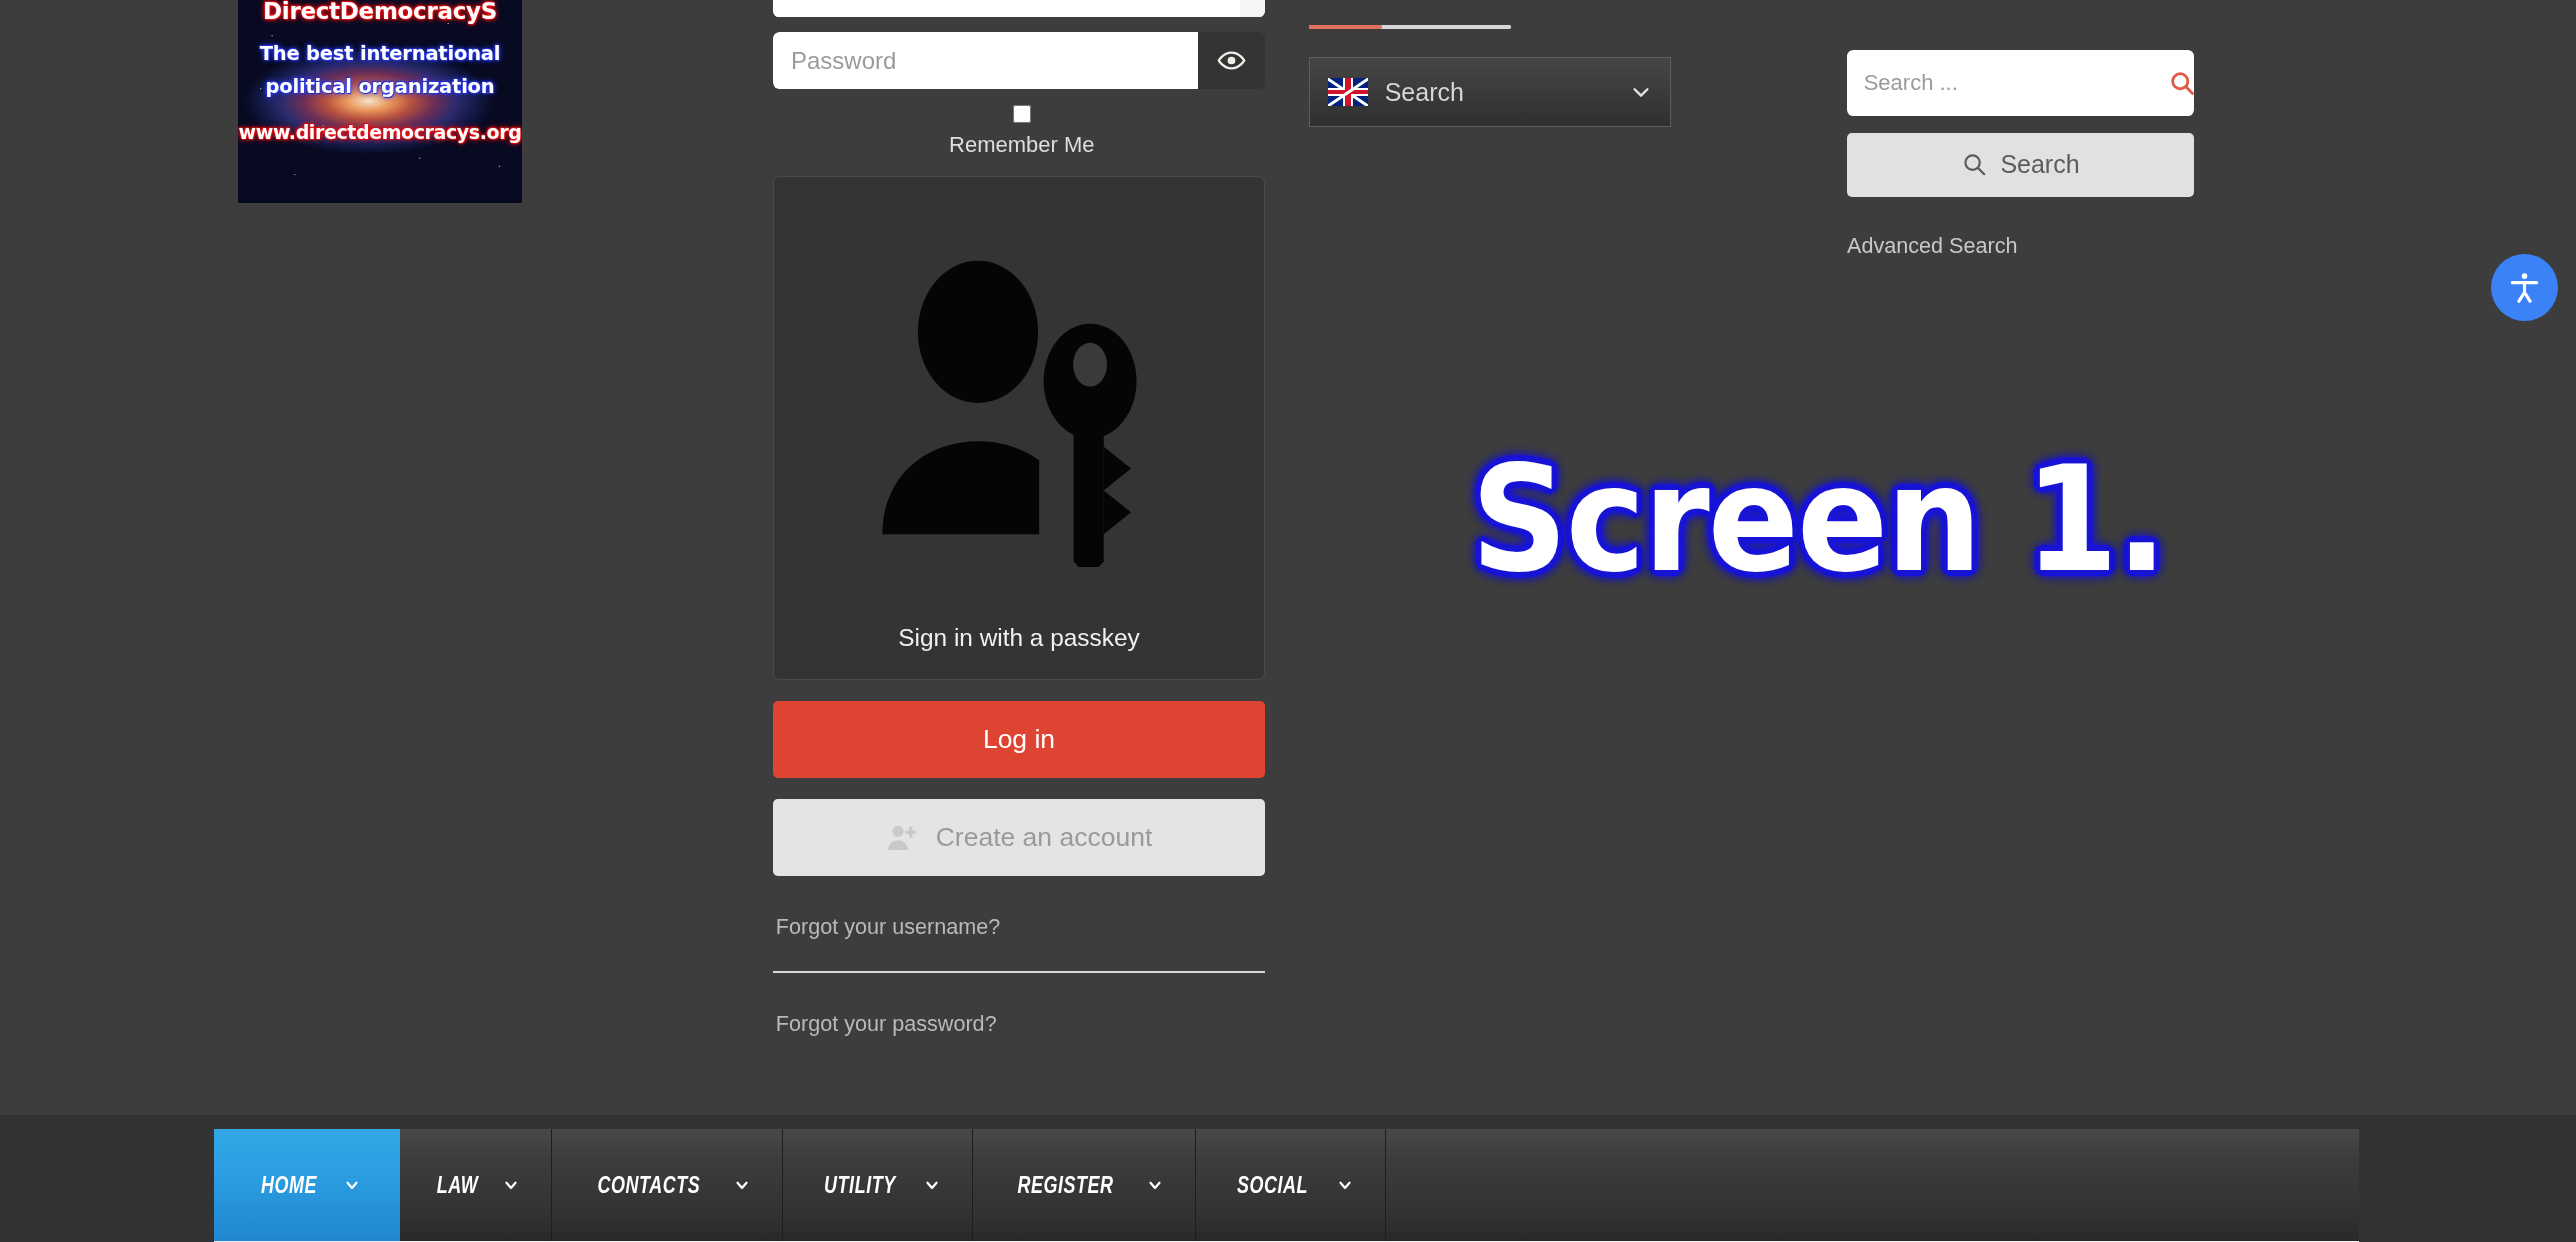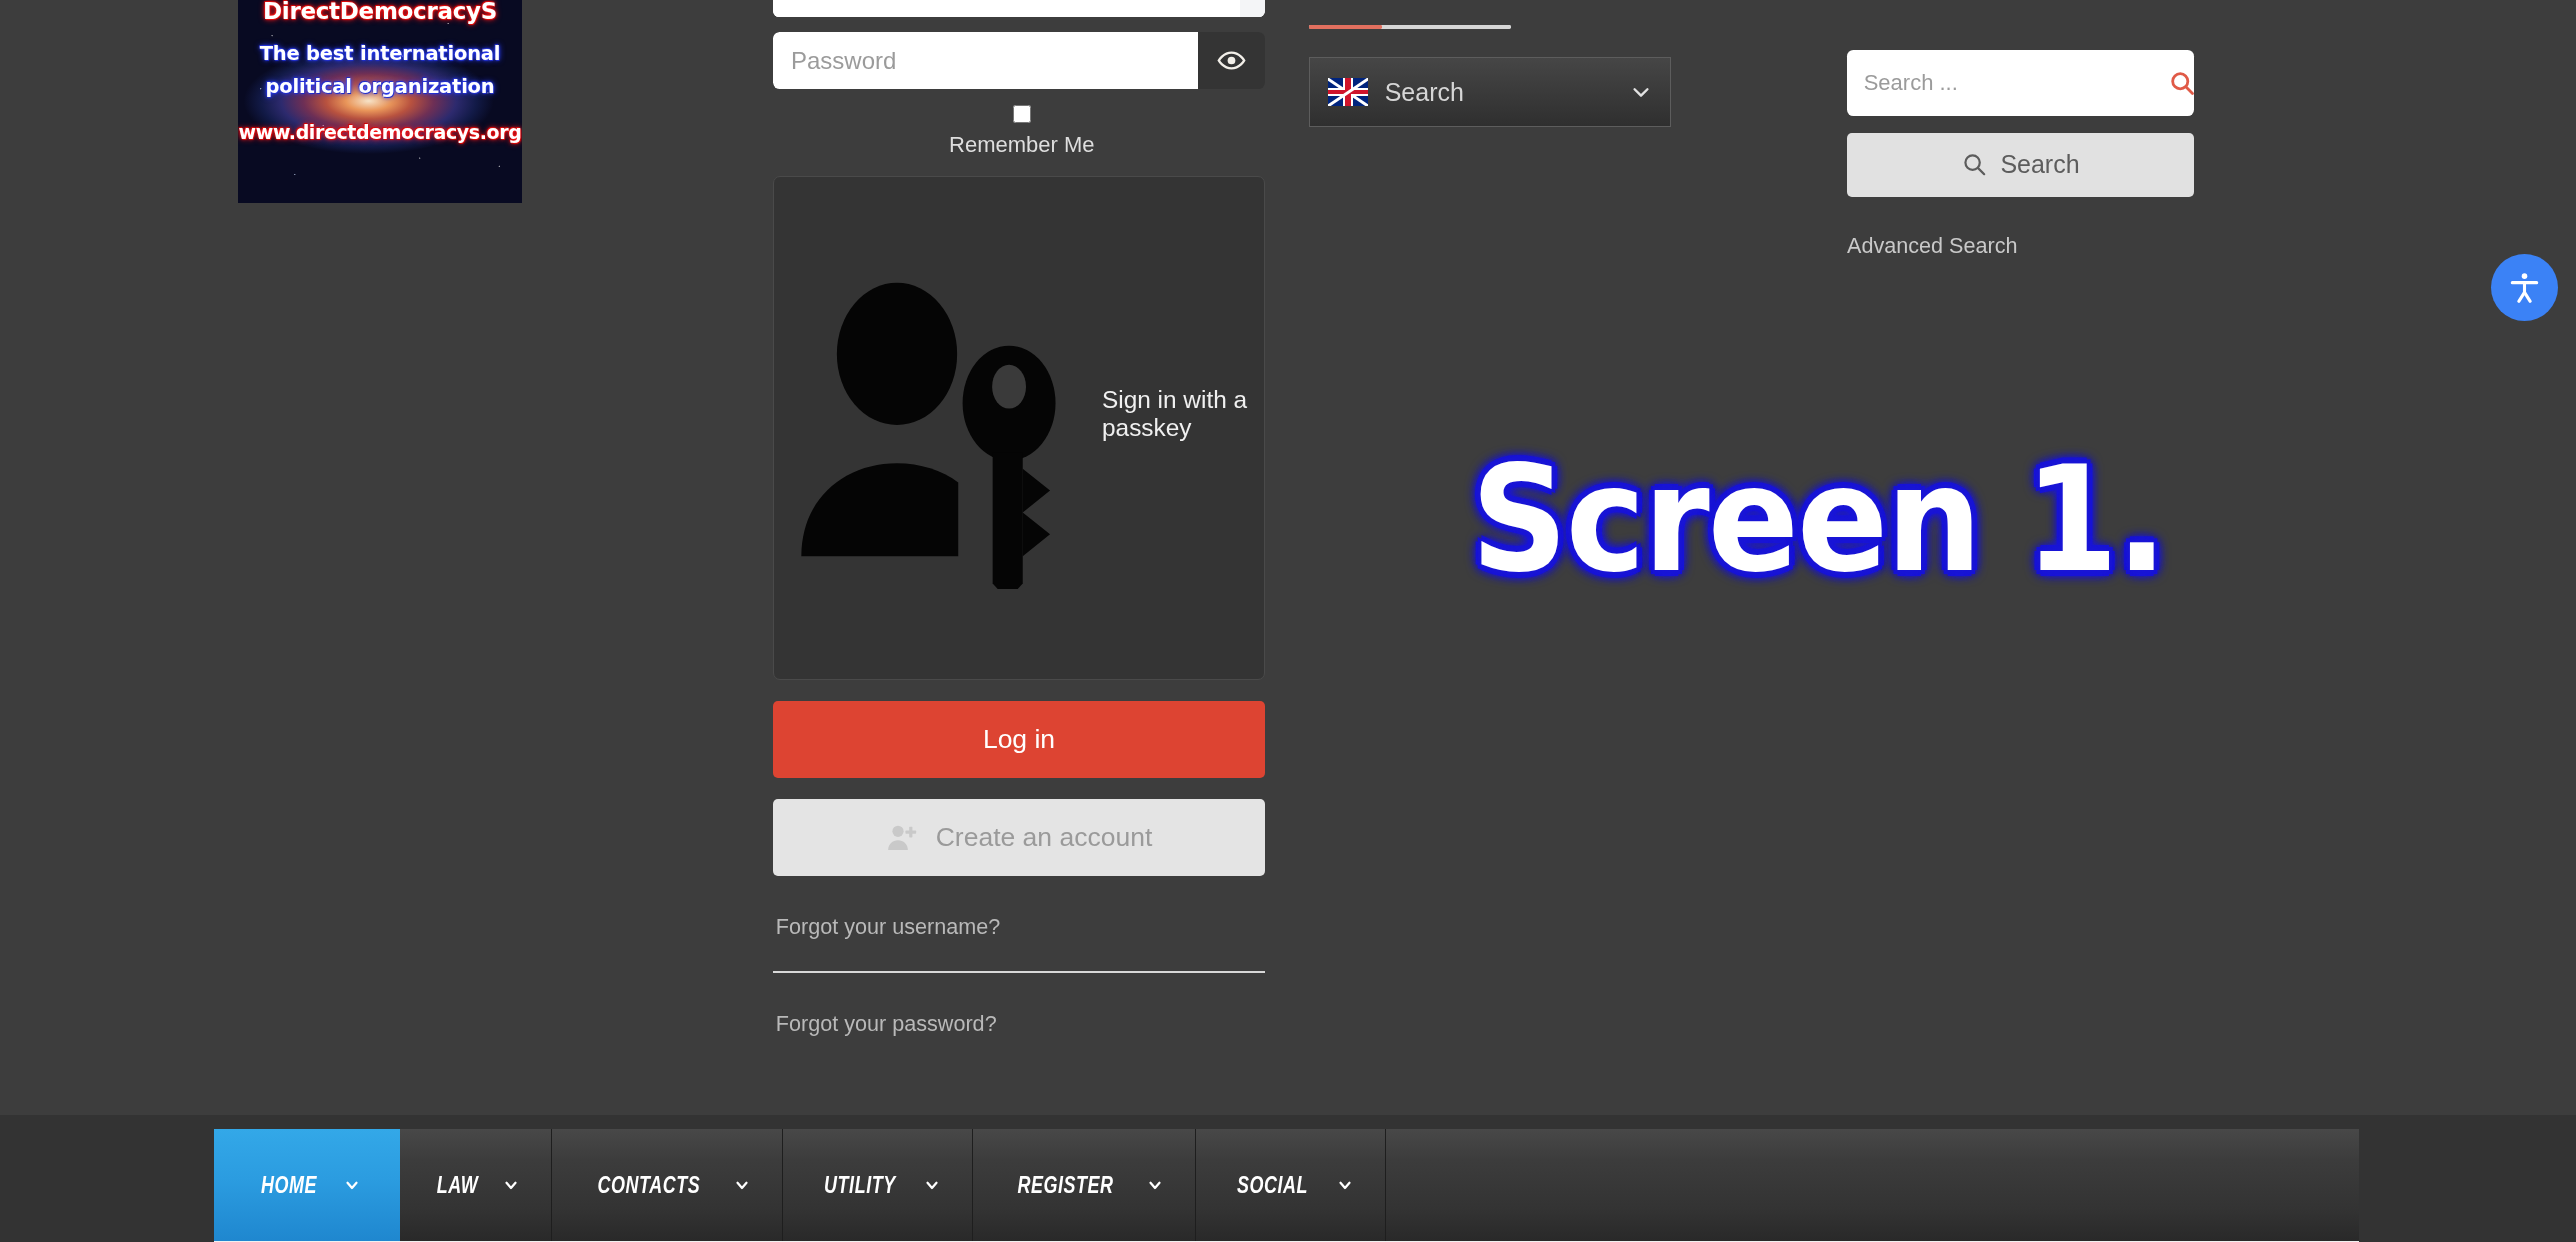--- a/index.html
+++ b/index.html
@@ -157,20 +157,21 @@
   }
 
   
   .passkey-card {
     width: 492px;
     height: 504px;
     background: #343434;
     border: 0.7px solid #4a4a4a;
     border-radius: 7px;
     display: flex;
+    flex-direction: column;
     align-items: center;
     justify-content: flex-end;
     cursor: pointer;
     padding-bottom: 12.5px;
     overflow: hidden;
   }
   .passkey-icon-wrap {
     flex: 1;
     display: flex;
     align-items: center;

